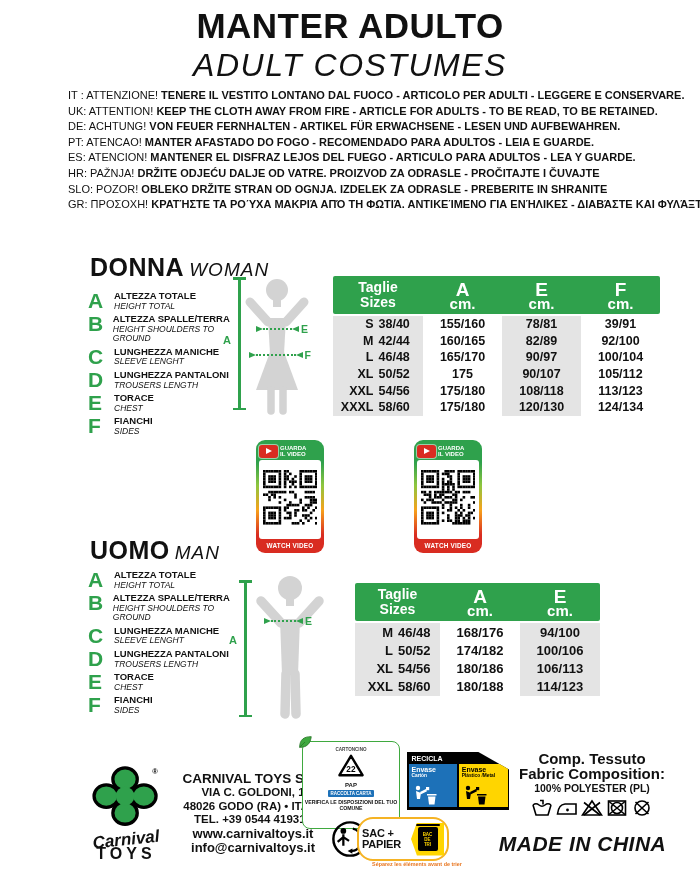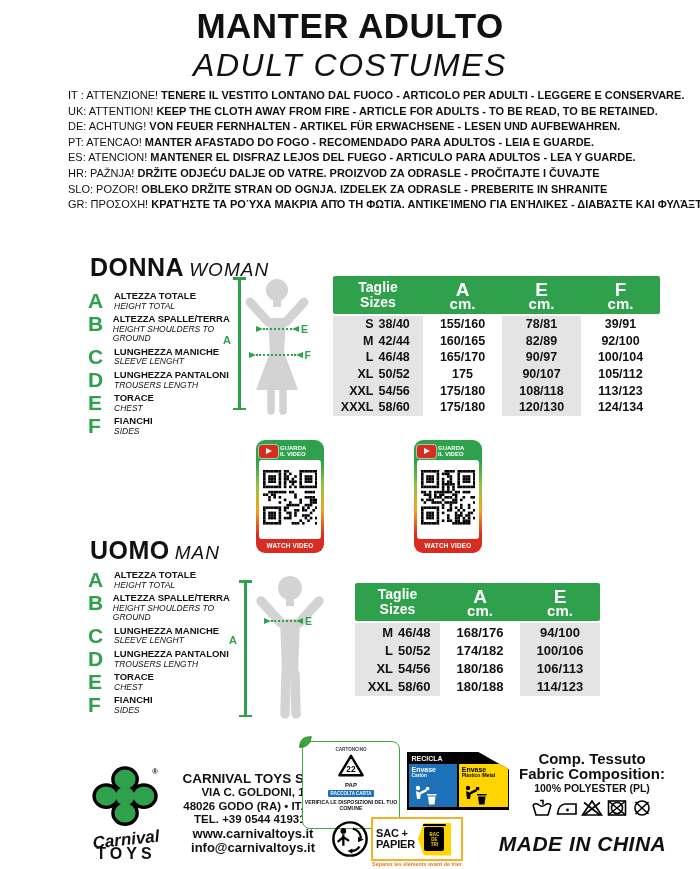--- a/index.html
+++ b/index.html
@@ -107,22 +107,22 @@
   .rec-title{color:#fff;font-size:7px;font-weight:800;height:10px;line-height:10px;padding-left:3px;}
   .rec-panels{display:flex;height:43px;}
   .panel{flex:1;position:relative;}
   .panel-blue{background:#1D71B8;color:#fff;}
   .panel-yellow{background:#FFD500;color:#000;margin-left:1.5px;}
   .p-t1{font-size:7px;font-weight:800;padding:2px 0 0 3px;line-height:7px;}
   .p-t2{font-size:4.8px;font-weight:700;padding-left:3px;line-height:5px;}
   .p-icon{position:absolute;left:3px;bottom:2px;}
 
   .triman{position:absolute;left:331px;top:820px;}
-  .sac-box{position:absolute;left:371px;top:817px;width:92px;height:44px;border:2px solid #F5B324;border-radius:0;
-           background:#fff;display:flex;align-items:center;padding:2px 3px;box-sizing:border-box;}
+  .sac-box{position:absolute;left:357px;top:817px;width:92px;height:44px;border:2px solid #F5B324;border-radius:16px;
+           background:#fff;display:flex;align-items:center;padding:2px 3px;box-sizing:border-box;justify-content:space-between;}
   .sac-text{font-size:11px;font-weight:900;line-height:11px;letter-spacing:-.2px;}
   .bac{margin-left:3px;width:33px;height:33px;background:#FFD500;flex:none;
        clip-path:polygon(0 50%,18% 0,100% 0,100% 100%,18% 100%);
        display:flex;align-items:center;justify-content:center;}
   .bac-bin{width:20px;height:24px;background:#000;border-radius:2px;color:#FFD500;font-size:4.5px;font-weight:800;
            display:flex;flex-direction:column;align-items:center;justify-content:center;line-height:5px;position:relative;}
   .bac-bin:before{content:"";position:absolute;top:-3px;left:-2px;right:-2px;height:2.4px;background:#000;border-radius:1px;}
   .sac-note{position:absolute;left:365px;top:861px;width:104px;font-size:5.4px;color:#E87722;font-weight:700;text-align:center;}
 
   .comp{position:absolute;left:512px;top:752px;width:160px;text-align:center;}

